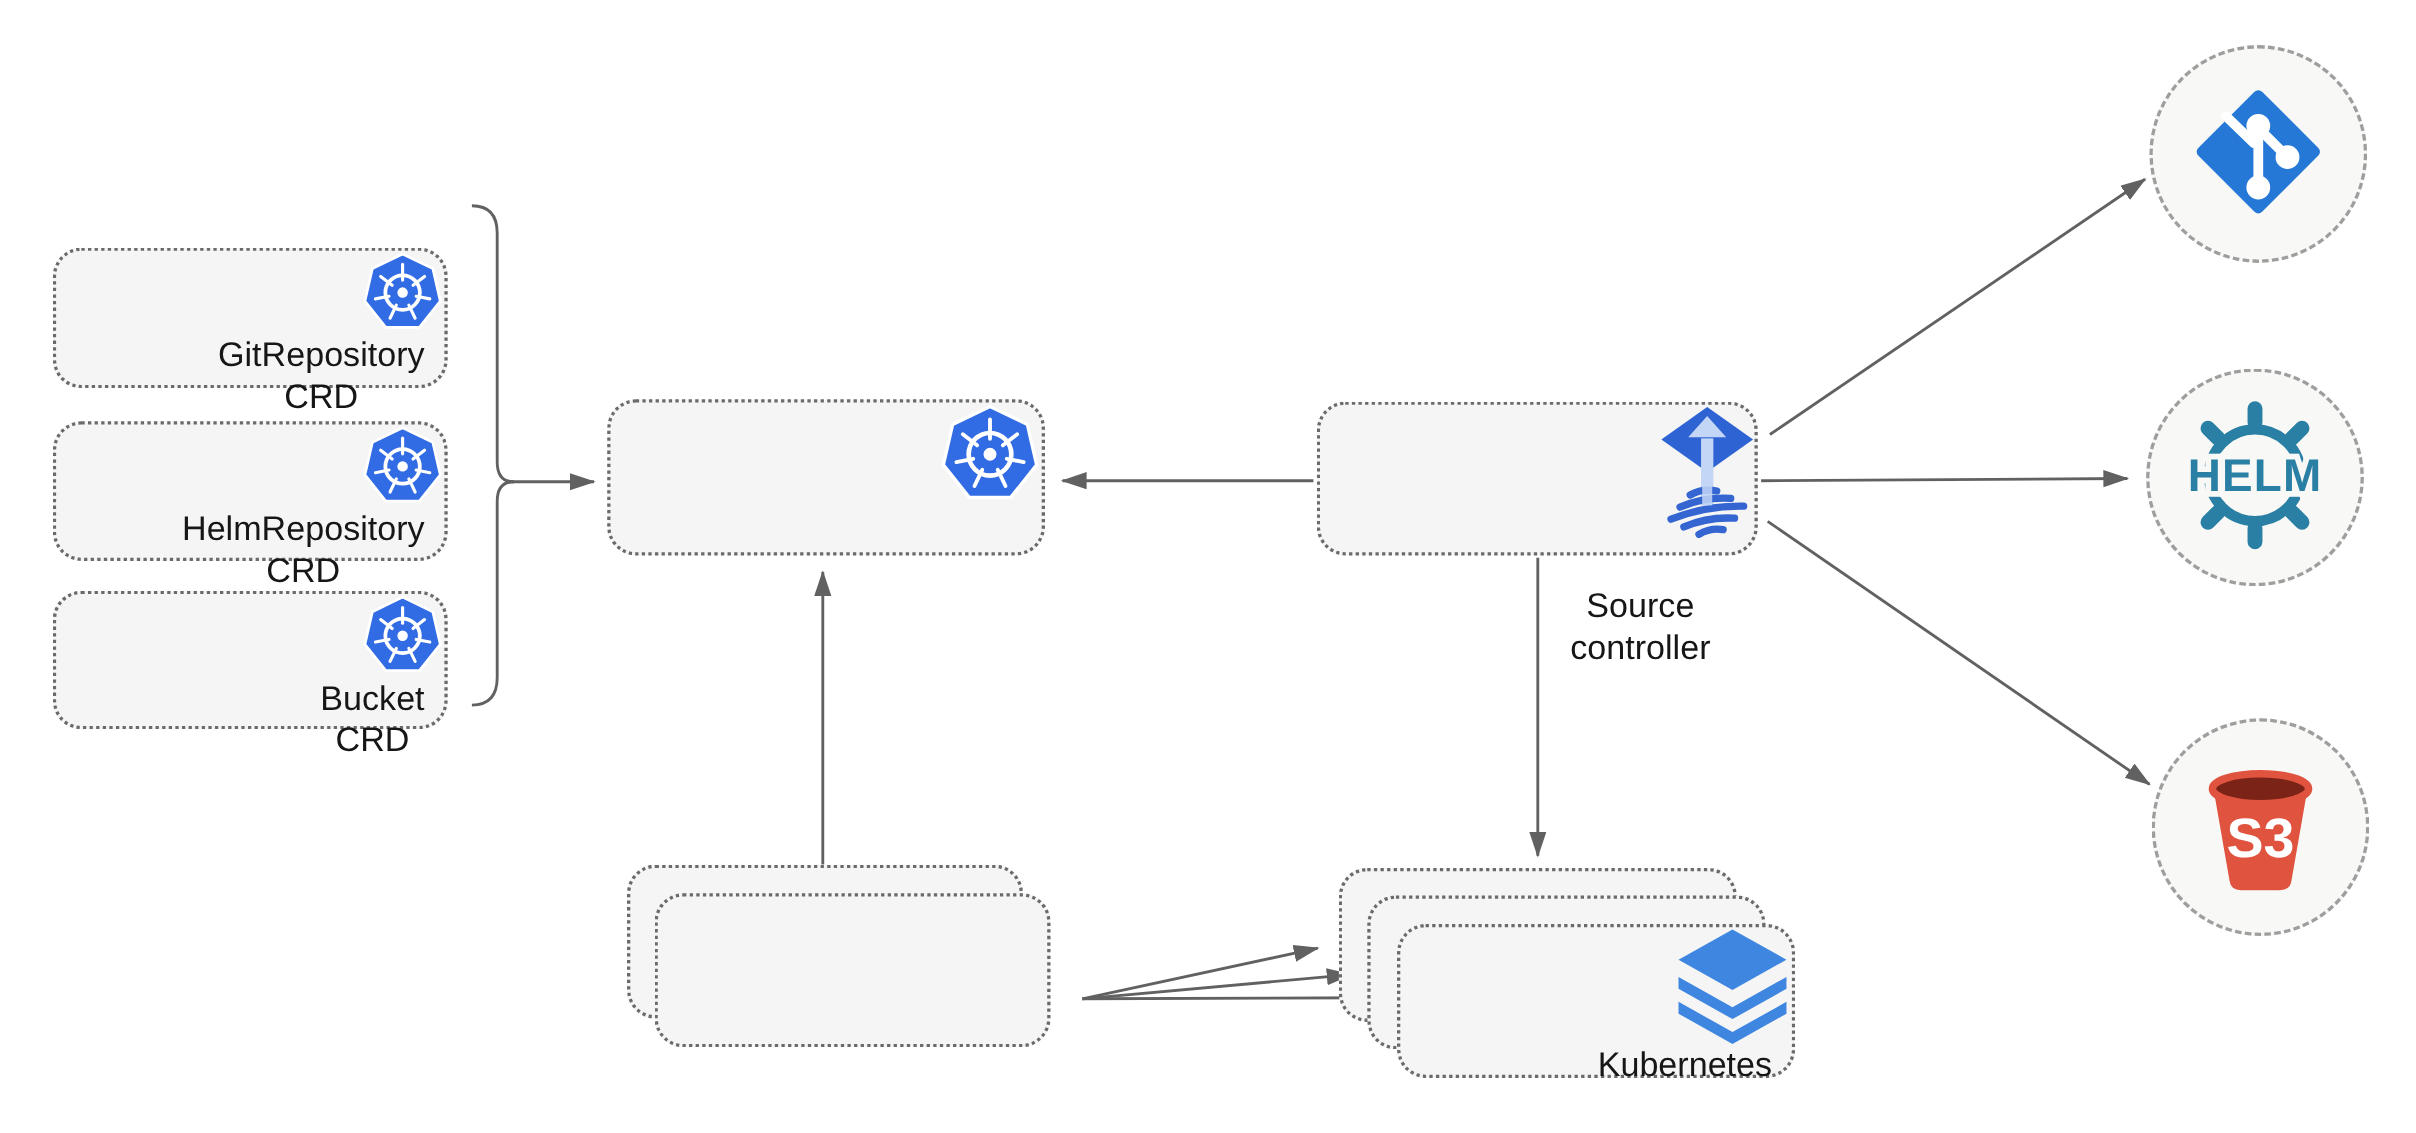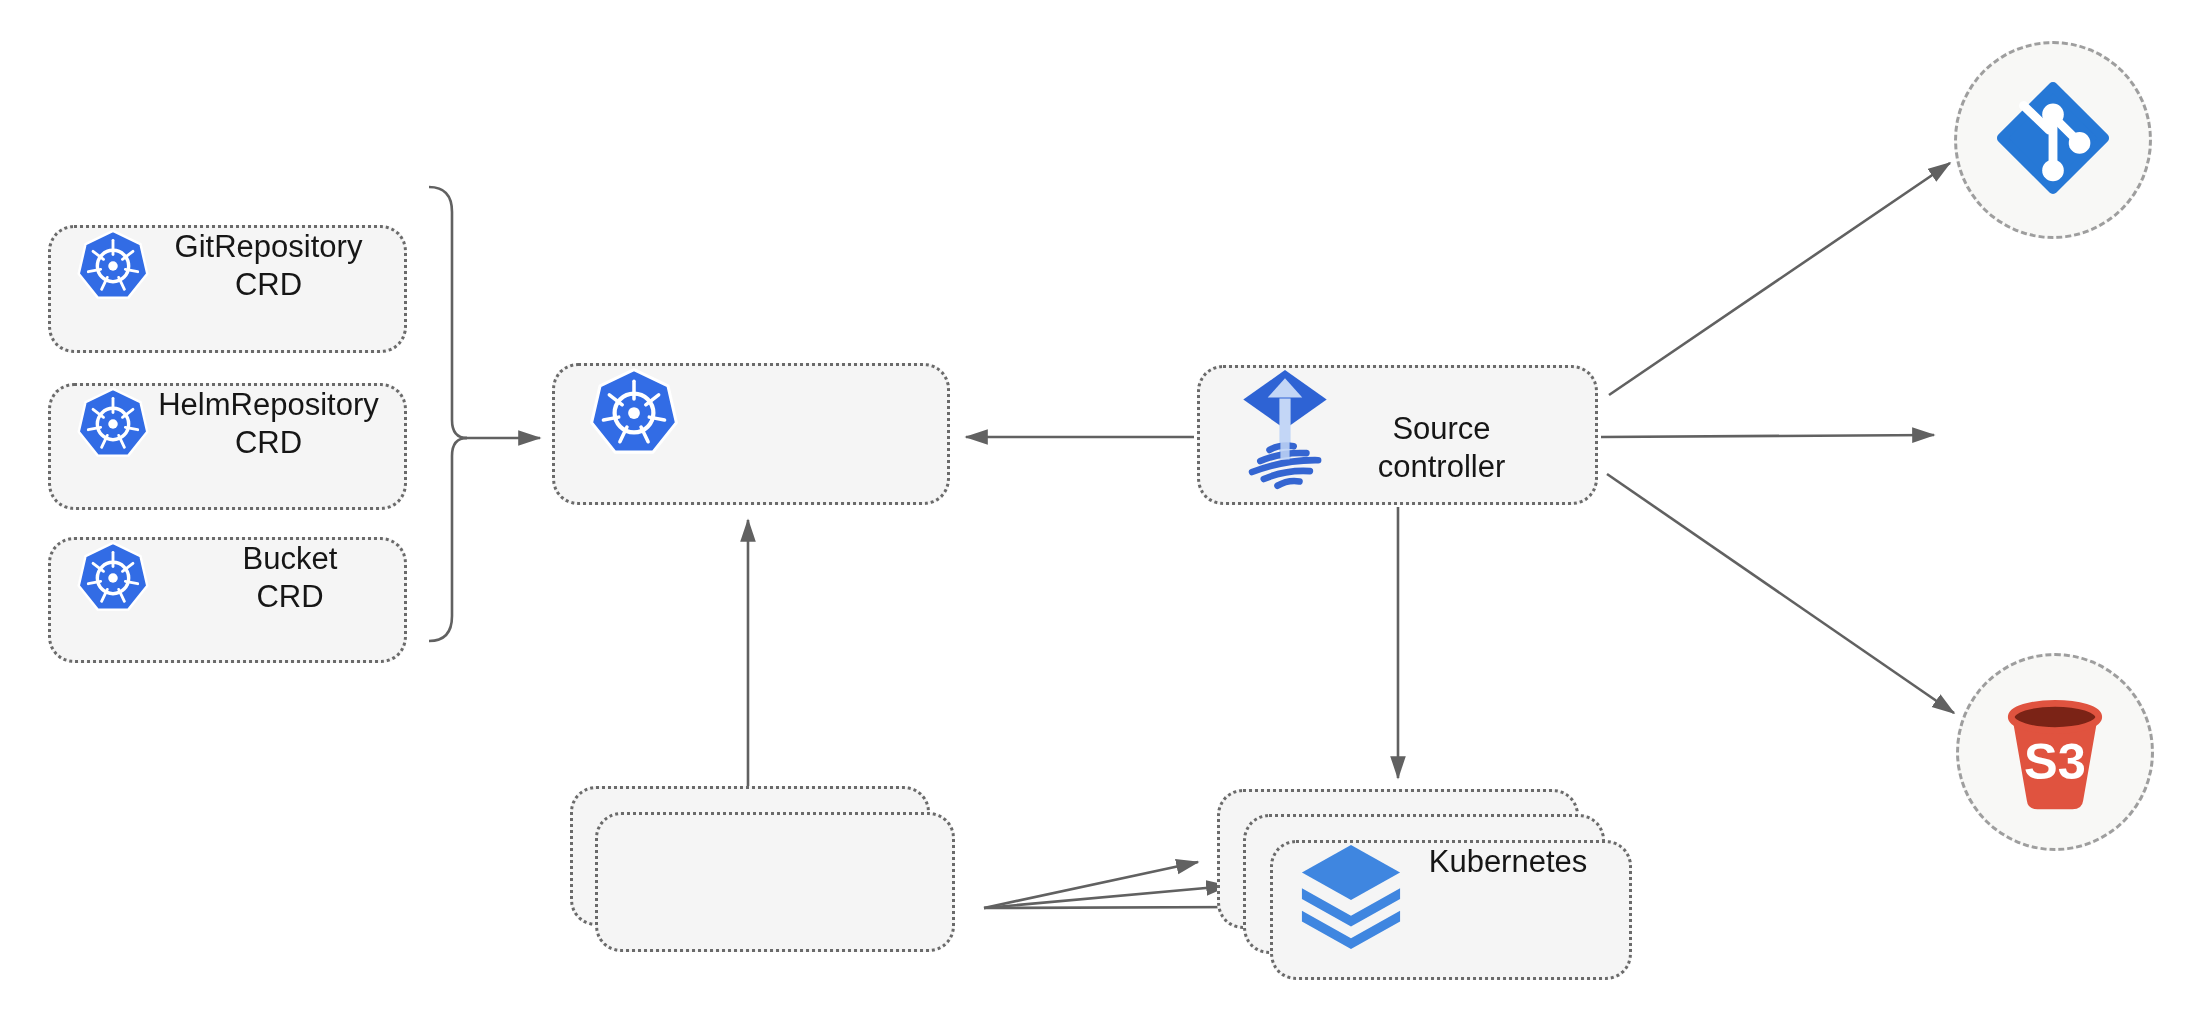--- a/index.html
+++ b/index.html
@@ -1,20 +1,20 @@
 <!DOCTYPE html>
 <html><head>
 <meta charset="utf-8">
 <style>
   html,body{margin:0;padding:0;background:#ffffff;}
   .canvas{position:relative;width:2196px;height:1030px;background:#ffffff;overflow:hidden;
           font-family:"Liberation Sans","DejaVu Sans",sans-serif;color:#161616;}
   .connectors{position:absolute;left:0;top:0;z-index:1;}
   .node{position:absolute;z-index:2;background:#f5f5f5;border:3px dotted #6a6a6a;
-        border-radius:26px;box-sizing:border-box;display:flex;align-items:flex-start;}
+        border-radius:26px;box-sizing:border-box;display:flex;align-items:flex-end;flex-direction:column;}
   .node .icon{display:flex;align-items:center;justify-content:center;flex:0 0 auto;}
   .label{flex:1 1 auto;font-size:31px;line-height:1.22;text-align:center;
          white-space:pre-line;color:#161616;}
   .stack-back,.stack-mid{z-index:2;}
   .stack-front{z-index:3;}
   .endpoint{position:absolute;z-index:2;width:198px;height:198px;border-radius:50%;
             background:#f8f8f6;border:3px dashed #9e9e9e;box-sizing:border-box;
             display:flex;align-items:center;justify-content:center;}
   .pad-l-sm{padding-left:24px;}
   .pad-l-md{padding-left:32px;}
@@ -87,21 +87,21 @@
             <line x1="14" y1="46" x2="27" y2="43.5"></line>
           <line x1="19" y1="24.5" x2="30" y2="33"></line>
         </g>
         <circle cx="40" cy="40" r="5" fill="#ffffff"></circle>
       </svg>
     </span>
     <span class="label lbl-pad">HelmRepository
 CRD</span>
   </div>
 
-  <div class="node pad-l-sm" style="left:48px;top:537px;width:359px;height:126px;gap:43px;">
+  <div class="node pad-l-sm" style="left:48px;top:537px;width:359px;height:126px;">
     <span class="icon">
       <svg width="76" height="76" viewBox="0 0 80 80">
         <polygon points="40,3 68.9,16.9 76.1,48.2 56.1,73.3 23.9,73.3 3.9,48.2 11.1,16.9" fill="#326ce5" stroke="#ffffff" stroke-width="2.6" stroke-linejoin="round"></polygon>
         <circle cx="40" cy="40" r="16.5" fill="none" stroke="#ffffff" stroke-width="3.6"></circle>
         <g stroke="#ffffff" stroke-width="3" stroke-linecap="round">
           <line x1="40" y1="13" x2="40" y2="28"></line>
             <line x1="61" y1="24.5" x2="50" y2="33"></line>
           <line x1="66" y1="46" x2="53" y2="43.5"></line>
             <line x1="52" y1="64.5" x2="46" y2="52"></line>
           <line x1="28" y1="64.5" x2="34" y2="52"></line>
@@ -179,20 +179,36 @@
           <line x1="60" y1="38" x2="60" y2="92"></line>
           <line x1="63" y1="41" x2="85" y2="63"></line>
         </g>
         <circle cx="60" cy="36" r="11" fill="#ffffff"></circle>
         <circle cx="87" cy="65" r="11" fill="#ffffff"></circle>
         <circle cx="60" cy="93" r="11" fill="#ffffff"></circle>
       </svg>
     </span>
   </div>
 
+  <div class="endpoint" style="left:1951px;top:335px;">
+    <span class="icon">
+      <svg width="146" height="146" viewBox="0 0 140 140">
+        <circle cx="70" cy="70" r="40" fill="none" stroke="#2a7fa5" stroke-width="9"></circle>
+        <g stroke="#2a7fa5" stroke-width="13" stroke-linecap="round">
+          <line x1="70" y1="24" x2="70" y2="12"></line>
+          <line x1="38" y1="38" x2="29" y2="29"></line>
+          <line x1="102" y1="38" x2="111" y2="29"></line>
+          <line x1="70" y1="116" x2="70" y2="128"></line>
+          <line x1="38" y1="102" x2="29" y2="111"></line>
+          <line x1="102" y1="102" x2="111" y2="111"></line>
+        </g>
+        <text x="70" y="84" text-anchor="middle" font-size="40" font-weight="bold" font-family="Liberation Sans, DejaVu Sans, sans-serif" fill="#2a7fa5" stroke="#f8f8f6" stroke-width="10" paint-order="stroke" letter-spacing="1">HELM</text>
+      </svg>
+    </span>
+  </div>
 
   <div class="endpoint" style="left:1956px;top:653px;">
     <span class="icon">
       <svg width="128" height="136" viewBox="0 0 130 140">
         <path d="M21,36 L109,36 L94,122 Q93,131 83,131 L47,131 Q37,131 36,122 Z" fill="#e0533f"></path>
         <ellipse cx="65" cy="36" rx="45" ry="14" fill="#7b2316" stroke="#e0533f" stroke-width="7"></ellipse>
         <text x="65" y="100" text-anchor="middle" font-size="52" font-weight="bold" font-family="Liberation Sans, DejaVu Sans, sans-serif" fill="#ffffff">S3</text>
       </svg>
     </span>
   </div>

